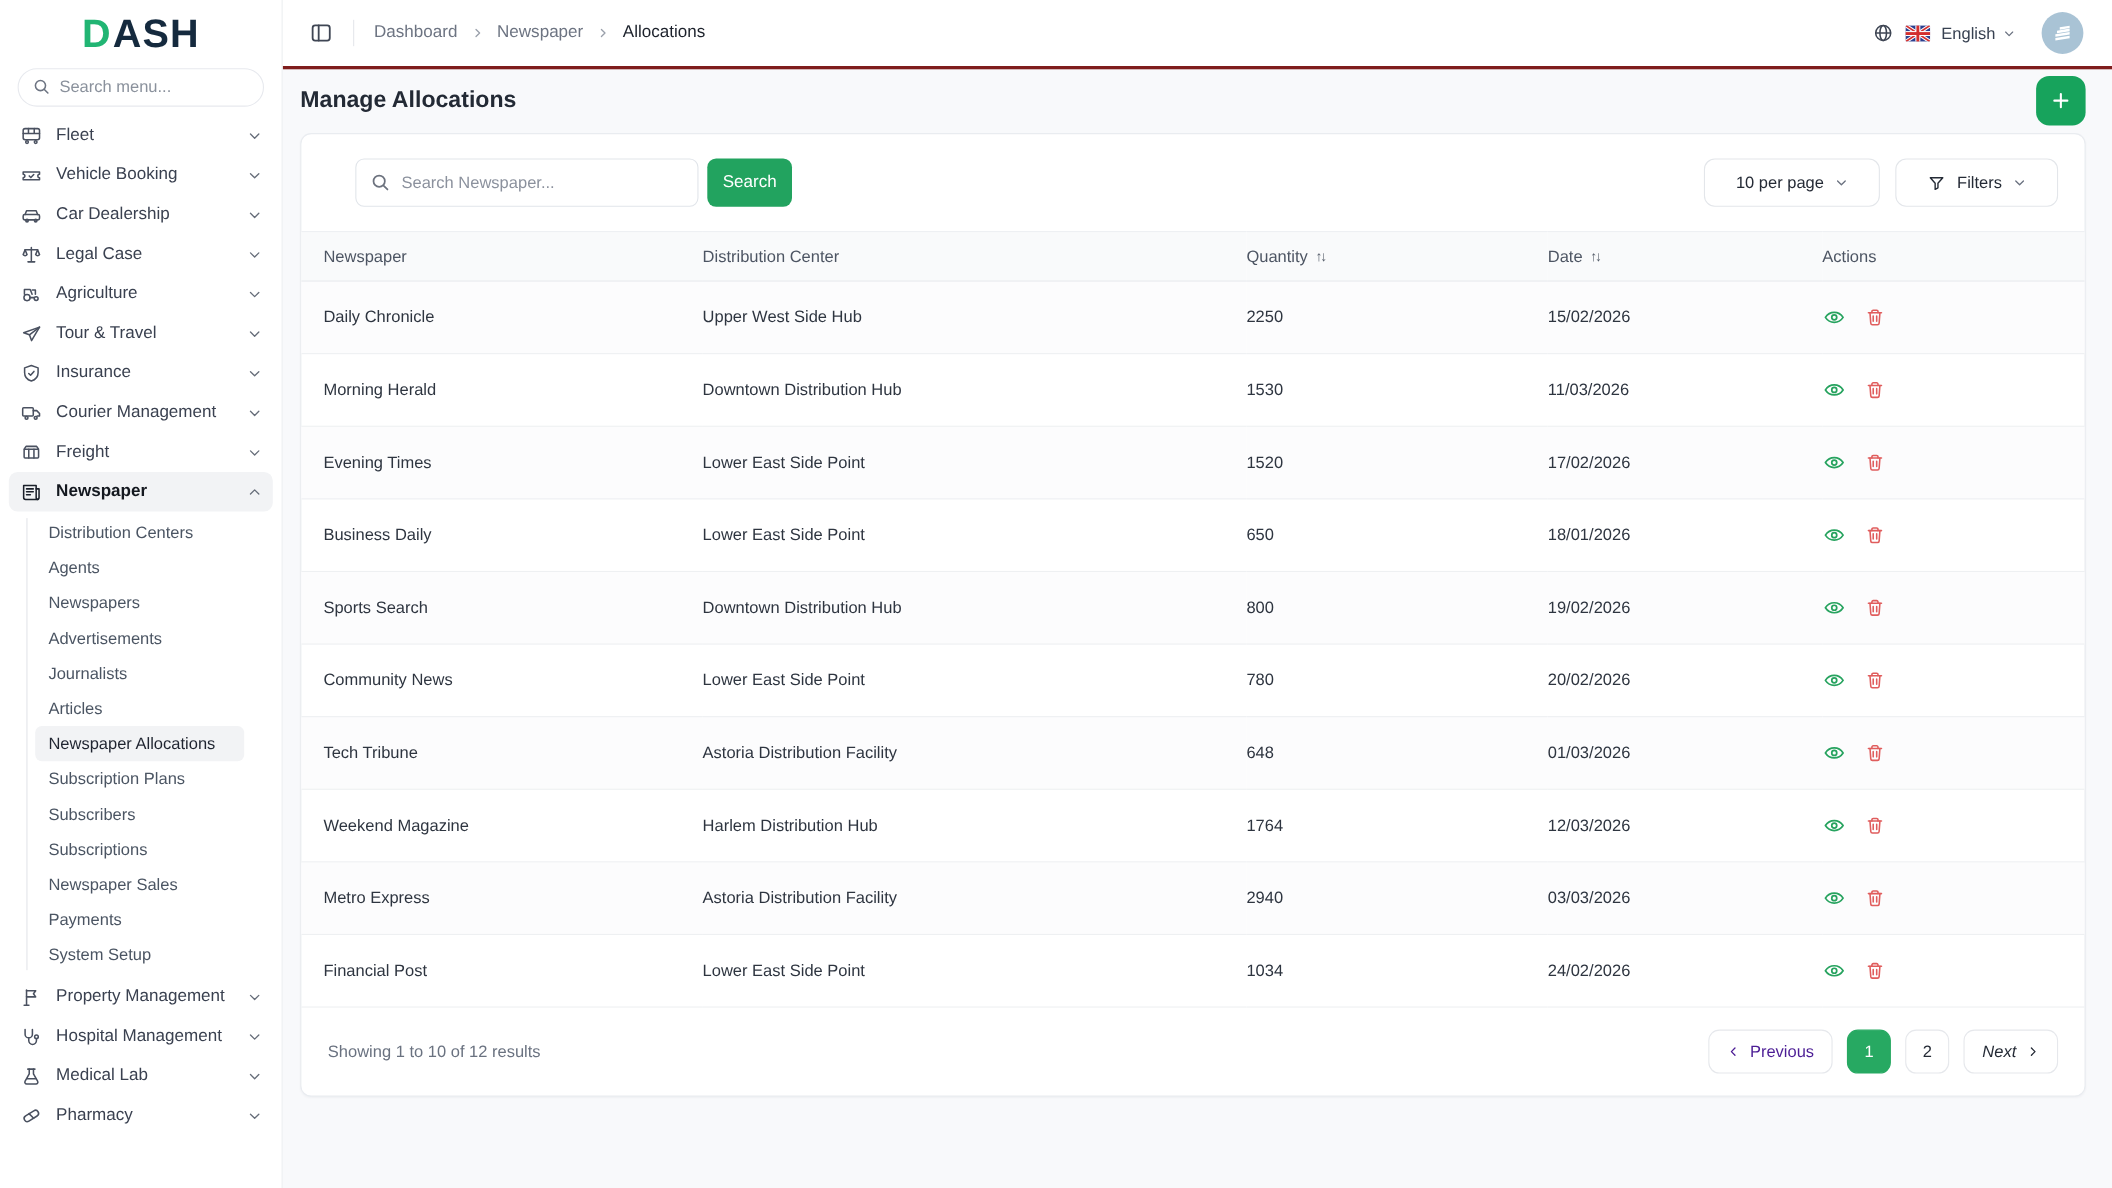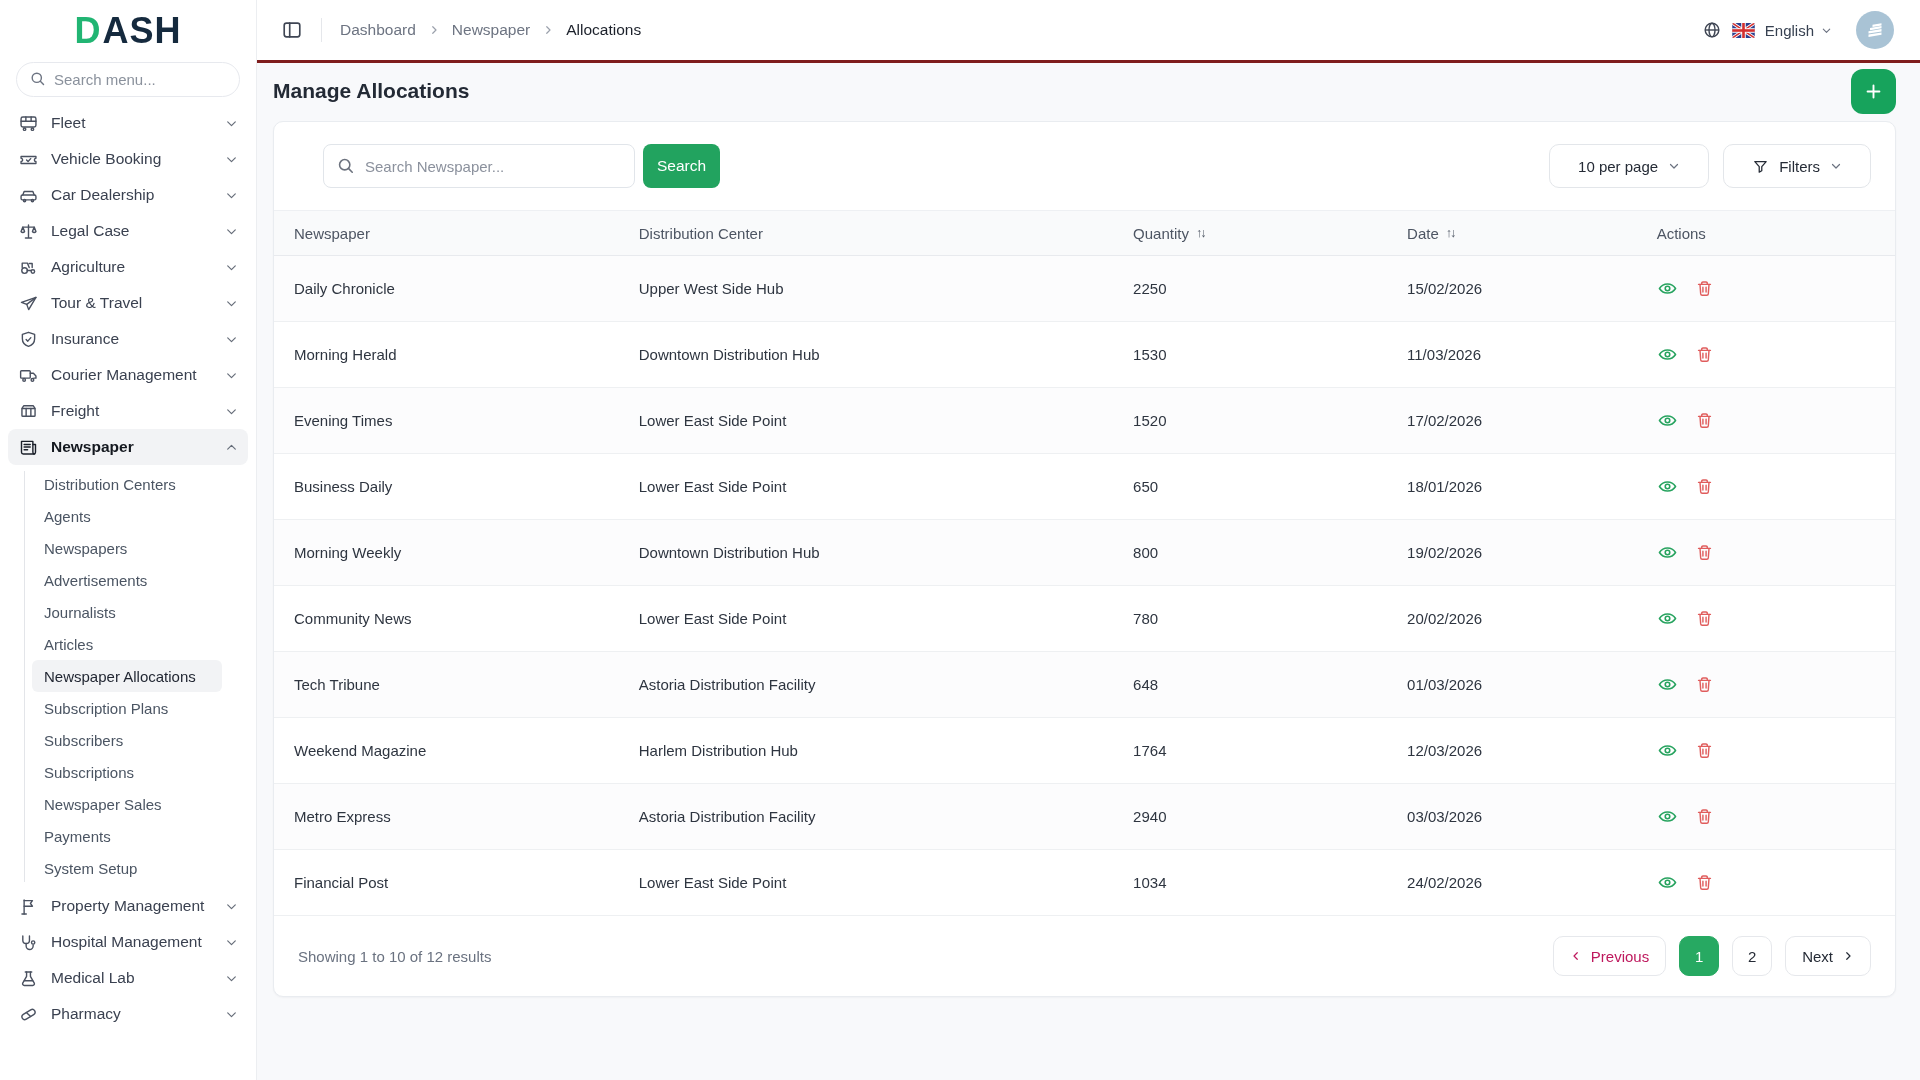--- a/index.html
+++ b/index.html
@@ -131,22 +131,22 @@
   .act-del svg { width: 19px; height: 19px; }
 
   .card-footer { display: flex; align-items: center; justify-content: space-between; padding: 20px 24px; }
   .results-summary { color: #6a7280; font-size: 15px; }
   .pager { display: flex; align-items: center; gap: 13px; }
   .pg-btn {
     height: 40px; border: 1px solid #e6e8ec; border-radius: 10px; background: #fff;
     display: flex; align-items: center; justify-content: center; gap: 9px;
     font-size: 15px; cursor: pointer; font-family: "Liberation Sans", sans-serif;
   }
-  .pg-prev { padding: 0 16px; color: #be185d; }
-  .pg-next { padding: 0 16px; color: #252b36; }
+  .pg-prev { padding: 0 16px; color: #4c1d95; }
+  .pg-next { padding: 0 16px; color: #252b36; font-style: italic; }
   .pg-prev svg, .pg-next svg { width: 12px; height: 12px; }
   .pg-num { width: 40px; color: #252b36; }
   .pg-num.active { background: #27a962; border-color: #27a962; color: #fff; }
 </style>
 </head>
 <body>
 
 <div class="app">
 
   <aside class="sidebar">
@@ -642,21 +642,21 @@
                           <path d="M8.5 6.8V5.3A1.5 1.5 0 0110 3.8h4a1.5 1.5 0 011.5 1.5v1.5"></path>
                           <path d="M6.3 6.8l.9 12a1.9 1.9 0 001.9 1.7h5.8a1.9 1.9 0 001.9-1.7l.9-12"></path>
                           <path d="M10 10.5v6M14 10.5v6"></path>
                         </svg>
                       </span>
                     </button>
                   </span>
                 </td>
               </tr>
               <tr>
-                <td>Morning Weekly</td>
+                <td>Sports Search</td>
                 <td>Downtown Distribution Hub</td>
                 <td>800</td>
                 <td>19/02/2026</td>
                 <td>
                   <span class="actions-cell">
                     <button class="act-btn act-view">
                       <span>
                         <svg viewBox="0 0 24 24" fill="none" stroke="currentColor" stroke-width="1.8" stroke-linecap="round" stroke-linejoin="round">
                           <path d="M2.8 12S6.2 6.8 12 6.8 21.2 12 21.2 12 17.8 17.2 12 17.2 2.8 12 2.8 12z"></path>
                           <circle cx="12" cy="12" r="2.6"></circle>

